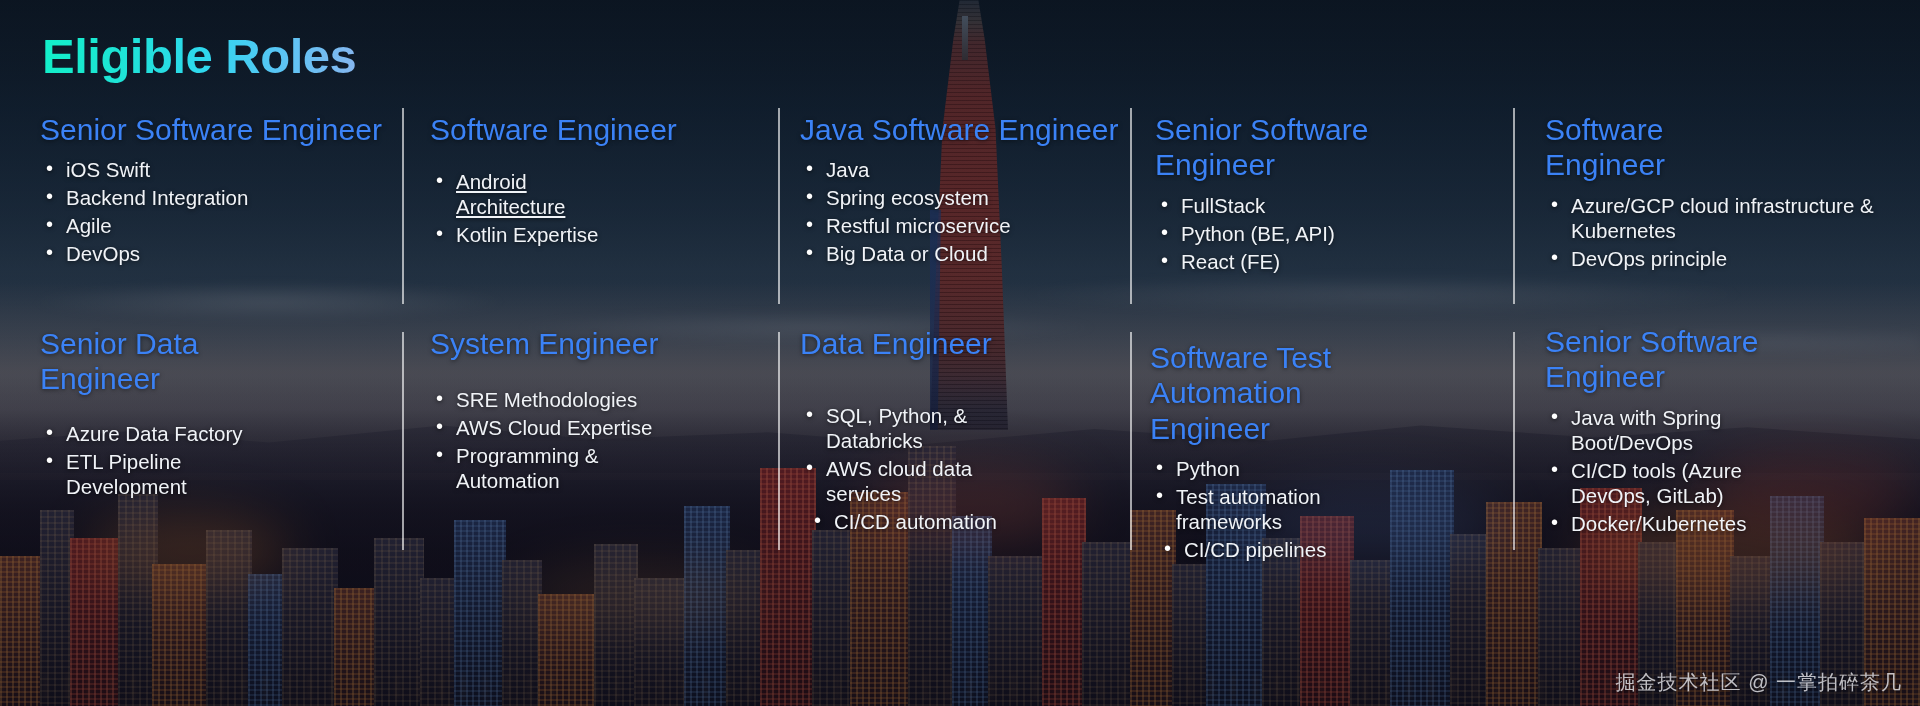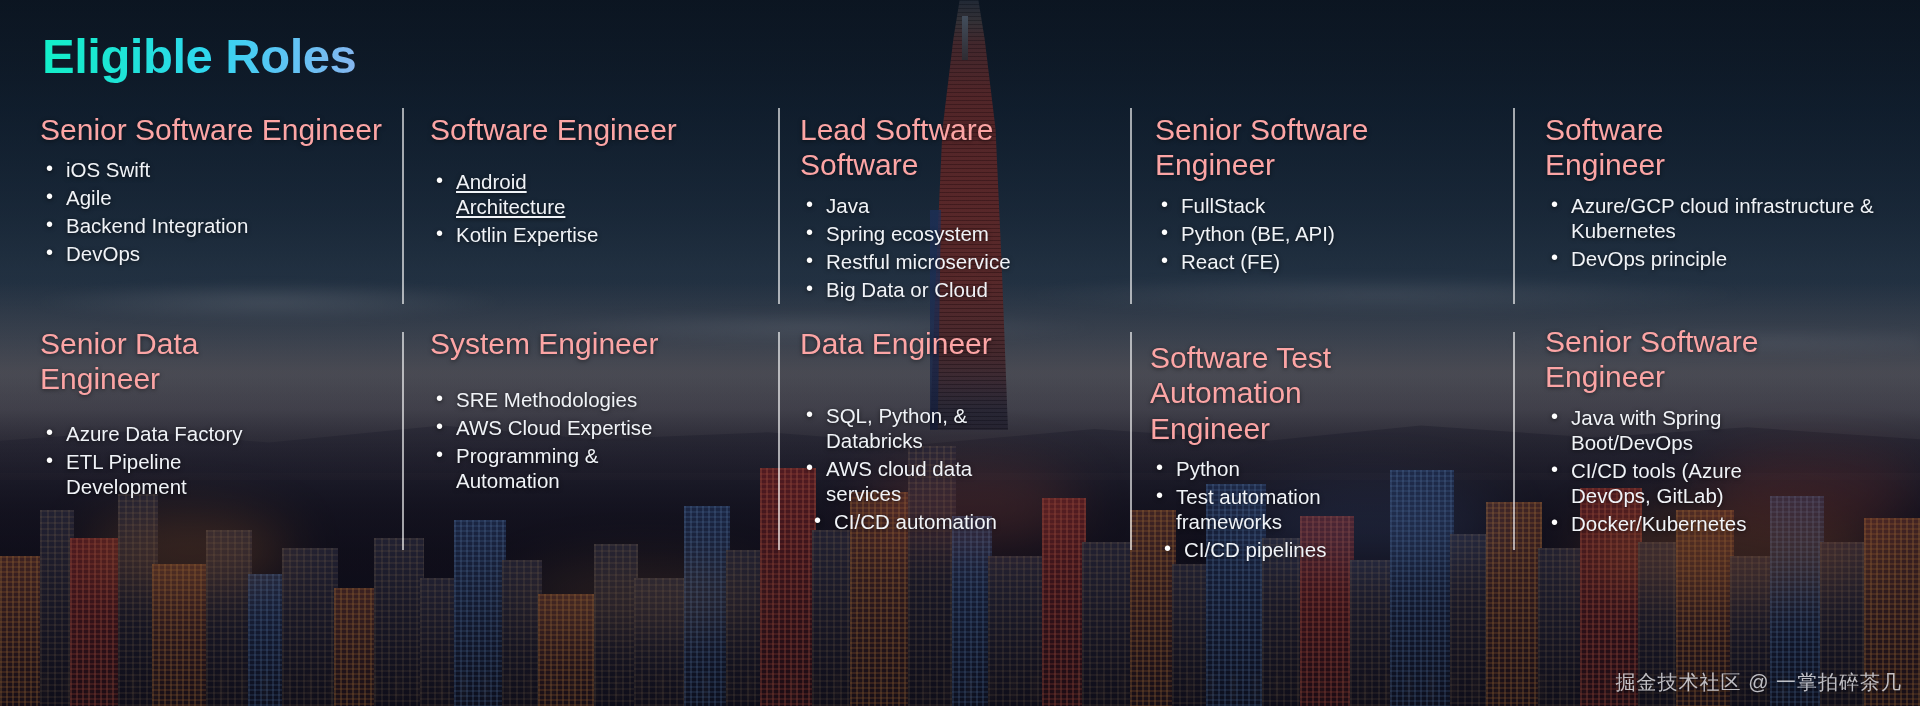--- a/index.html
+++ b/index.html
@@ -174,21 +174,21 @@
   }
 
   .role {
     position: absolute;
     color: #ffffff;
   }
   .role-title {
     font-size: 30px;
     font-weight: 400;
     line-height: 1.18;
-    color: #fca5a5;
+    color: #3b82f6;
     text-shadow: 0 1px 4px rgba(0,0,0,0.55);
     margin-bottom: 10px;
   }
   .role-bullets {
     list-style: none;
     font-size: 20.5px;
     line-height: 1.22;
     color: #f0f3f7;
     text-shadow: 0 1px 4px rgba(0,0,0,0.6);
   }
@@ -307,36 +307,36 @@
 
       <div class="col-divider" style="left:402px;  top:228px; height:218px;"></div>
       <div class="col-divider" style="left:778px;  top:228px; height:218px;"></div>
       <div class="col-divider" style="left:1130px; top:228px; height:218px;"></div>
       <div class="col-divider" style="left:1513px; top:228px; height:218px;"></div>
 
       <div class="role" style="left:40px; top:8px; width:350px;">
         <div class="role-title">Senior Software Engineer</div>
         <ul class="role-bullets">
           <li>iOS Swift</li>
+          <li>Backend Integration</li>
           <li>Agile</li>
-          <li>Backend Integration</li>
           <li>DevOps</li>
         </ul>
       </div>
 
       <div class="role" style="left:430px; top:8px; width:330px;">
         <div class="role-title">Software Engineer</div>
         <ul class="role-bullets" style="margin-top:22px;">
           <li style="width:120px;text-decoration:underline;">Android Architecture</li>
           <li>Kotlin Expertise</li>
         </ul>
       </div>
 
       <div class="role" style="left:800px; top:8px; width:320px;">
-        <div class="role-title">Lead Software Software</div>
+        <div class="role-title">Java Software Engineer</div>
         <ul class="role-bullets">
           <li>Java</li>
           <li>Spring ecosystem</li>
           <li>Restful microservice</li>
           <li>Big Data or Cloud</li>
         </ul>
       </div>
 
       <div class="role" style="left:1155px; top:8px; width:340px;">
         <div class="role-title">Senior Software Engineer</div>

